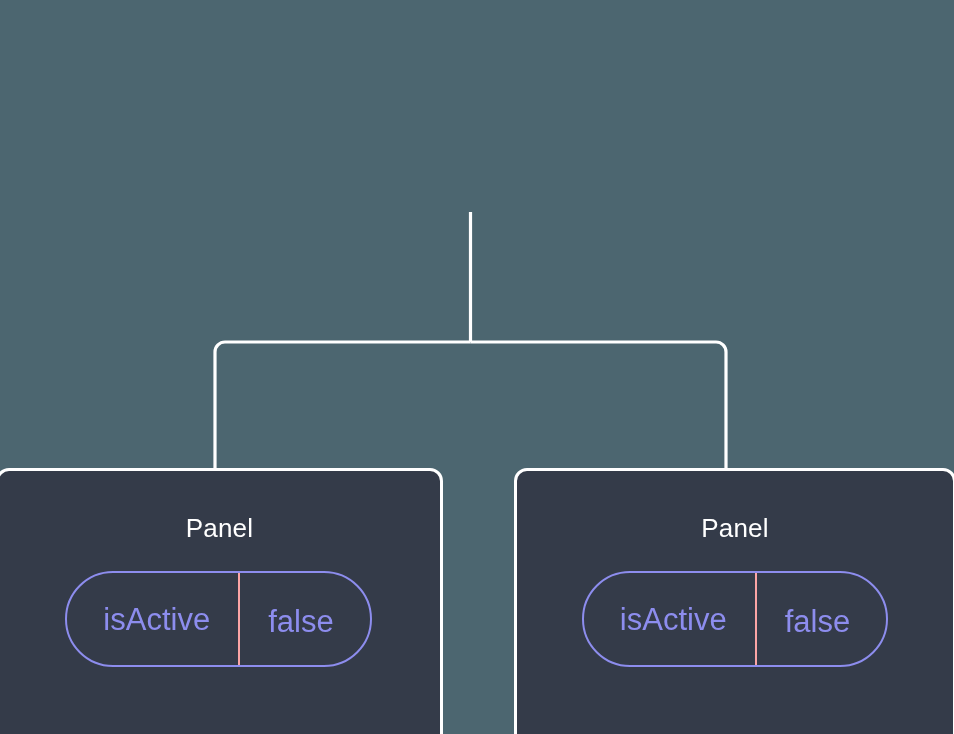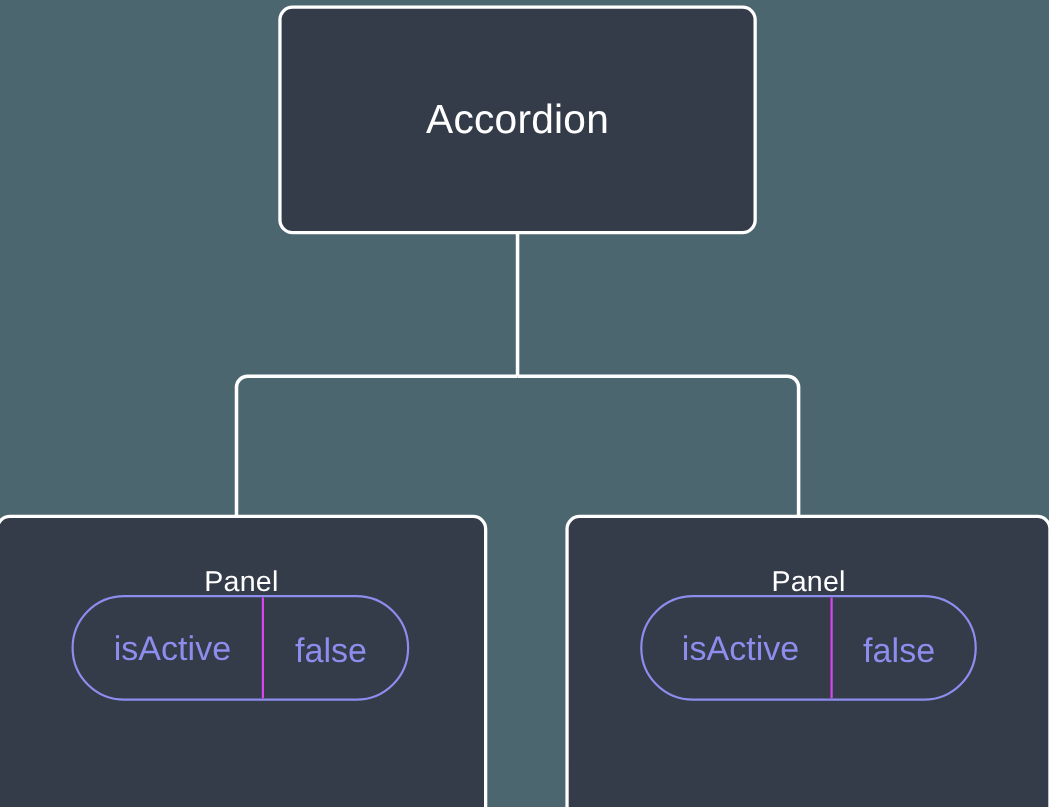--- a/index.html
+++ b/index.html
@@ -85,20 +85,21 @@
     font-size: 26px;
   }
 
   
   .node-root .node-title {
     margin-top: -2px;
   }
 
   
   .prop-pill {
+    margin-top: 30px;
     height: 96px;
     box-sizing: border-box;
     border: 2px solid #8d8dee;
     border-radius: 48px;
     display: flex;
     align-items: stretch;
     overflow: hidden;
   }
 
   .prop-cell {
@@ -111,44 +112,41 @@
     white-space: nowrap;
     box-sizing: border-box;
   }
 
   .prop-cell-key {
     padding: 0 28px 0 36px;
   }
 
   .prop-cell-value {
     padding: 4px 36px 0 28px;
-    border-left: 2px solid #d946ef;
+    border-left: 2px solid #fca5a5;
   }
 
   
   .node-leaf-left .prop-pill {
     margin-left: -2px;
   }
 </style>
 </head>
 <body>
 
 <div id="tree-canvas">
 
   <svg id="connector-layer" viewBox="0 0 954 734" width="954" height="734" aria-hidden="true">
 
     <path d="M 470.5 212 L 470.5 342" fill="none" stroke="#ffffff" stroke-width="3.2" stroke-linecap="butt"></path>
 
     <path d="M 470.5 342 L 225 342 A 10 10 0 0 0 215 352 L 215 470" fill="none" stroke="#ffffff" stroke-width="3.2" stroke-linecap="butt" stroke-linejoin="round"></path>
     <path d="M 470.5 342 L 716 342 A 10 10 0 0 1 726 352 L 726 470" fill="none" stroke="#ffffff" stroke-width="3.2" stroke-linecap="butt" stroke-linejoin="round"></path>
   </svg>
 
-  <div class="node-card node-root">
-    <span class="node-title">Accordion</span>
-  </div>
 
   <div class="node-card node-leaf-left">
     <span class="node-title">Panel</span>
     <div class="prop-pill">
       <span class="prop-cell prop-cell-key">isActive</span>
       <span class="prop-cell prop-cell-value">false</span>
     </div>
   </div>
 
   <div class="node-card node-leaf-right">

